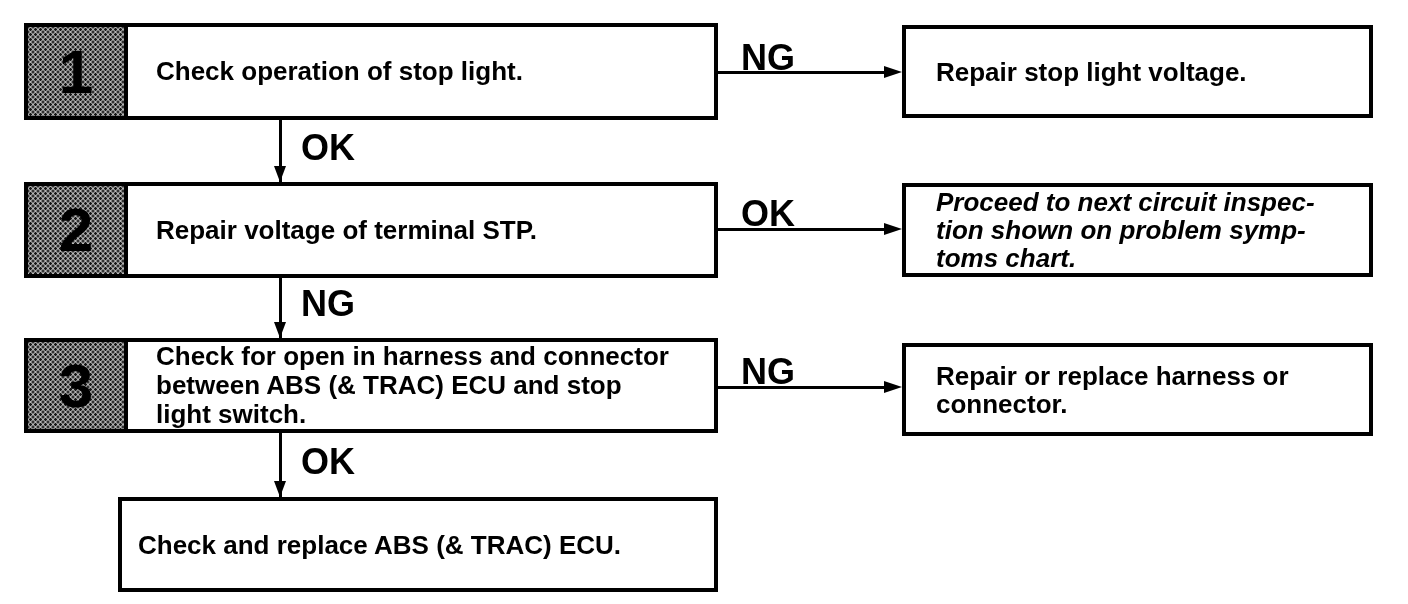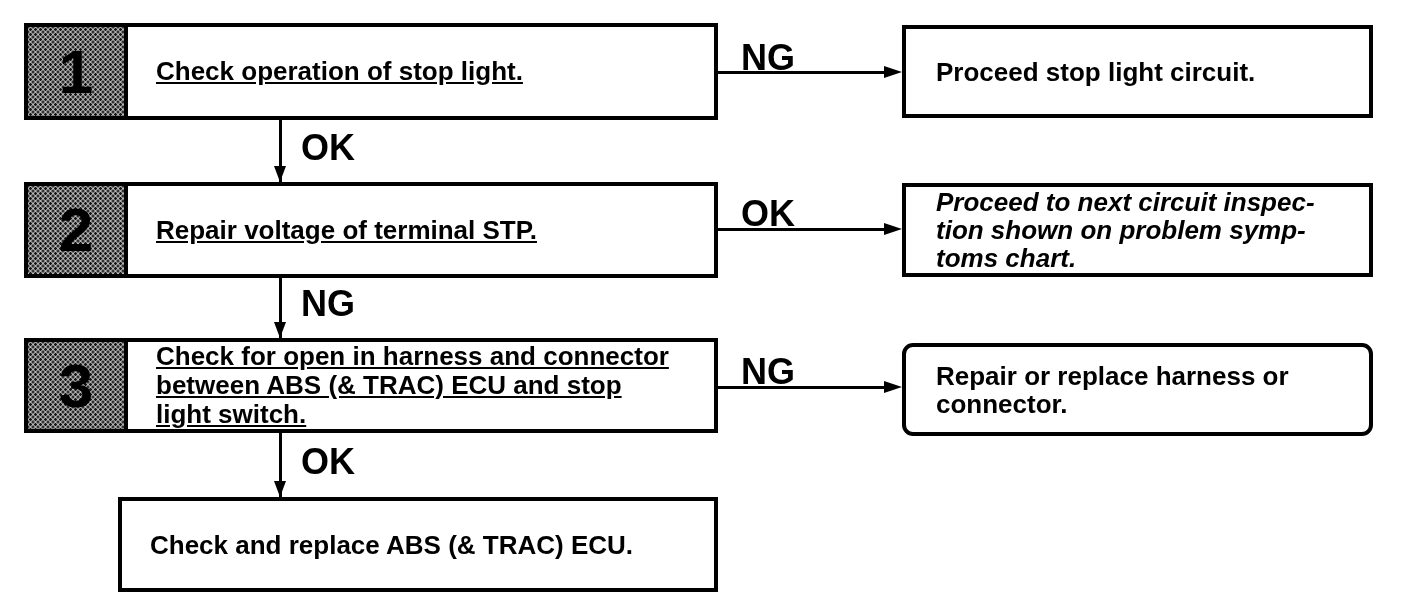--- a/index.html
+++ b/index.html
@@ -50,21 +50,20 @@
   .textcell {
     flex: 1 1 auto;
     display: flex;
     align-items: center;
     padding-left: 28px;
     padding-right: 16px;
     font-size: 26px;
     font-weight: bold;
     line-height: 29px;
     white-space: pre-line;
-    text-decoration: underline;
   }
 
   
   .rbox {
     position: absolute;
     border: 4px solid #000;
     box-sizing: border-box;
     background: #ffffff;
     display: flex;
     align-items: center;
@@ -118,21 +117,21 @@
   <div class="steprow" style="top:23px;height:97px;">
     <div class="numcell">
       <span>1</span>
     </div>
     <div class="textcell">Check operation of stop light.</div>
   </div>
 
   <div class="lbl" style="left:741px;top:40px;">NG</div>
   <div class="hline" style="left:718px;top:71px;width:170px;"></div>
   <div class="harrow" style="left:884px;top:66px;"></div>
-  <div class="rbox" style="left:902px;top:25px;width:471px;height:93px;">Proceed stop light circuit.</div>
+  <div class="rbox" style="left:902px;top:25px;width:471px;height:93px;">Repair stop light voltage.</div>
 
   <div class="vline" style="left:279px;top:120px;height:62px;"></div>
   <div class="varrow" style="left:274px;top:166px;"></div>
   <div class="lbl" style="left:301px;top:130px;">OK</div>
 
   <div class="steprow" style="top:182px;height:96px;">
     <div class="numcell">
       <span>2</span>
     </div>
     <div class="textcell">Repair voltage of terminal STP.</div>
@@ -154,22 +153,22 @@
       <span>3</span>
     </div>
     <div class="textcell">Check for open in harness and connector
 between ABS (&amp; TRAC) ECU and stop
 light switch.</div>
   </div>
 
   <div class="lbl" style="left:741px;top:354px;">NG</div>
   <div class="hline" style="left:718px;top:386px;width:170px;"></div>
   <div class="harrow" style="left:884px;top:381px;"></div>
-  <div class="rbox" style="left:902px;top:343px;width:471px;height:93px;border-radius:11px;">Repair or replace harness or
+  <div class="rbox" style="left:902px;top:343px;width:471px;height:93px;">Repair or replace harness or
 connector.</div>
 
   <div class="vline" style="left:279px;top:433px;height:64px;"></div>
   <div class="varrow" style="left:274px;top:481px;"></div>
   <div class="lbl" style="left:301px;top:444px;">OK</div>
 
-  <div class="rbox" style="left:118px;top:497px;width:600px;height:95px;padding-left:28px;">Check and replace ABS (&amp; TRAC) ECU.</div>
+  <div class="rbox" style="left:118px;top:497px;width:600px;height:95px;padding-left:16px;">Check and replace ABS (&amp; TRAC) ECU.</div>
 
 </div>
 
 </body></html>

